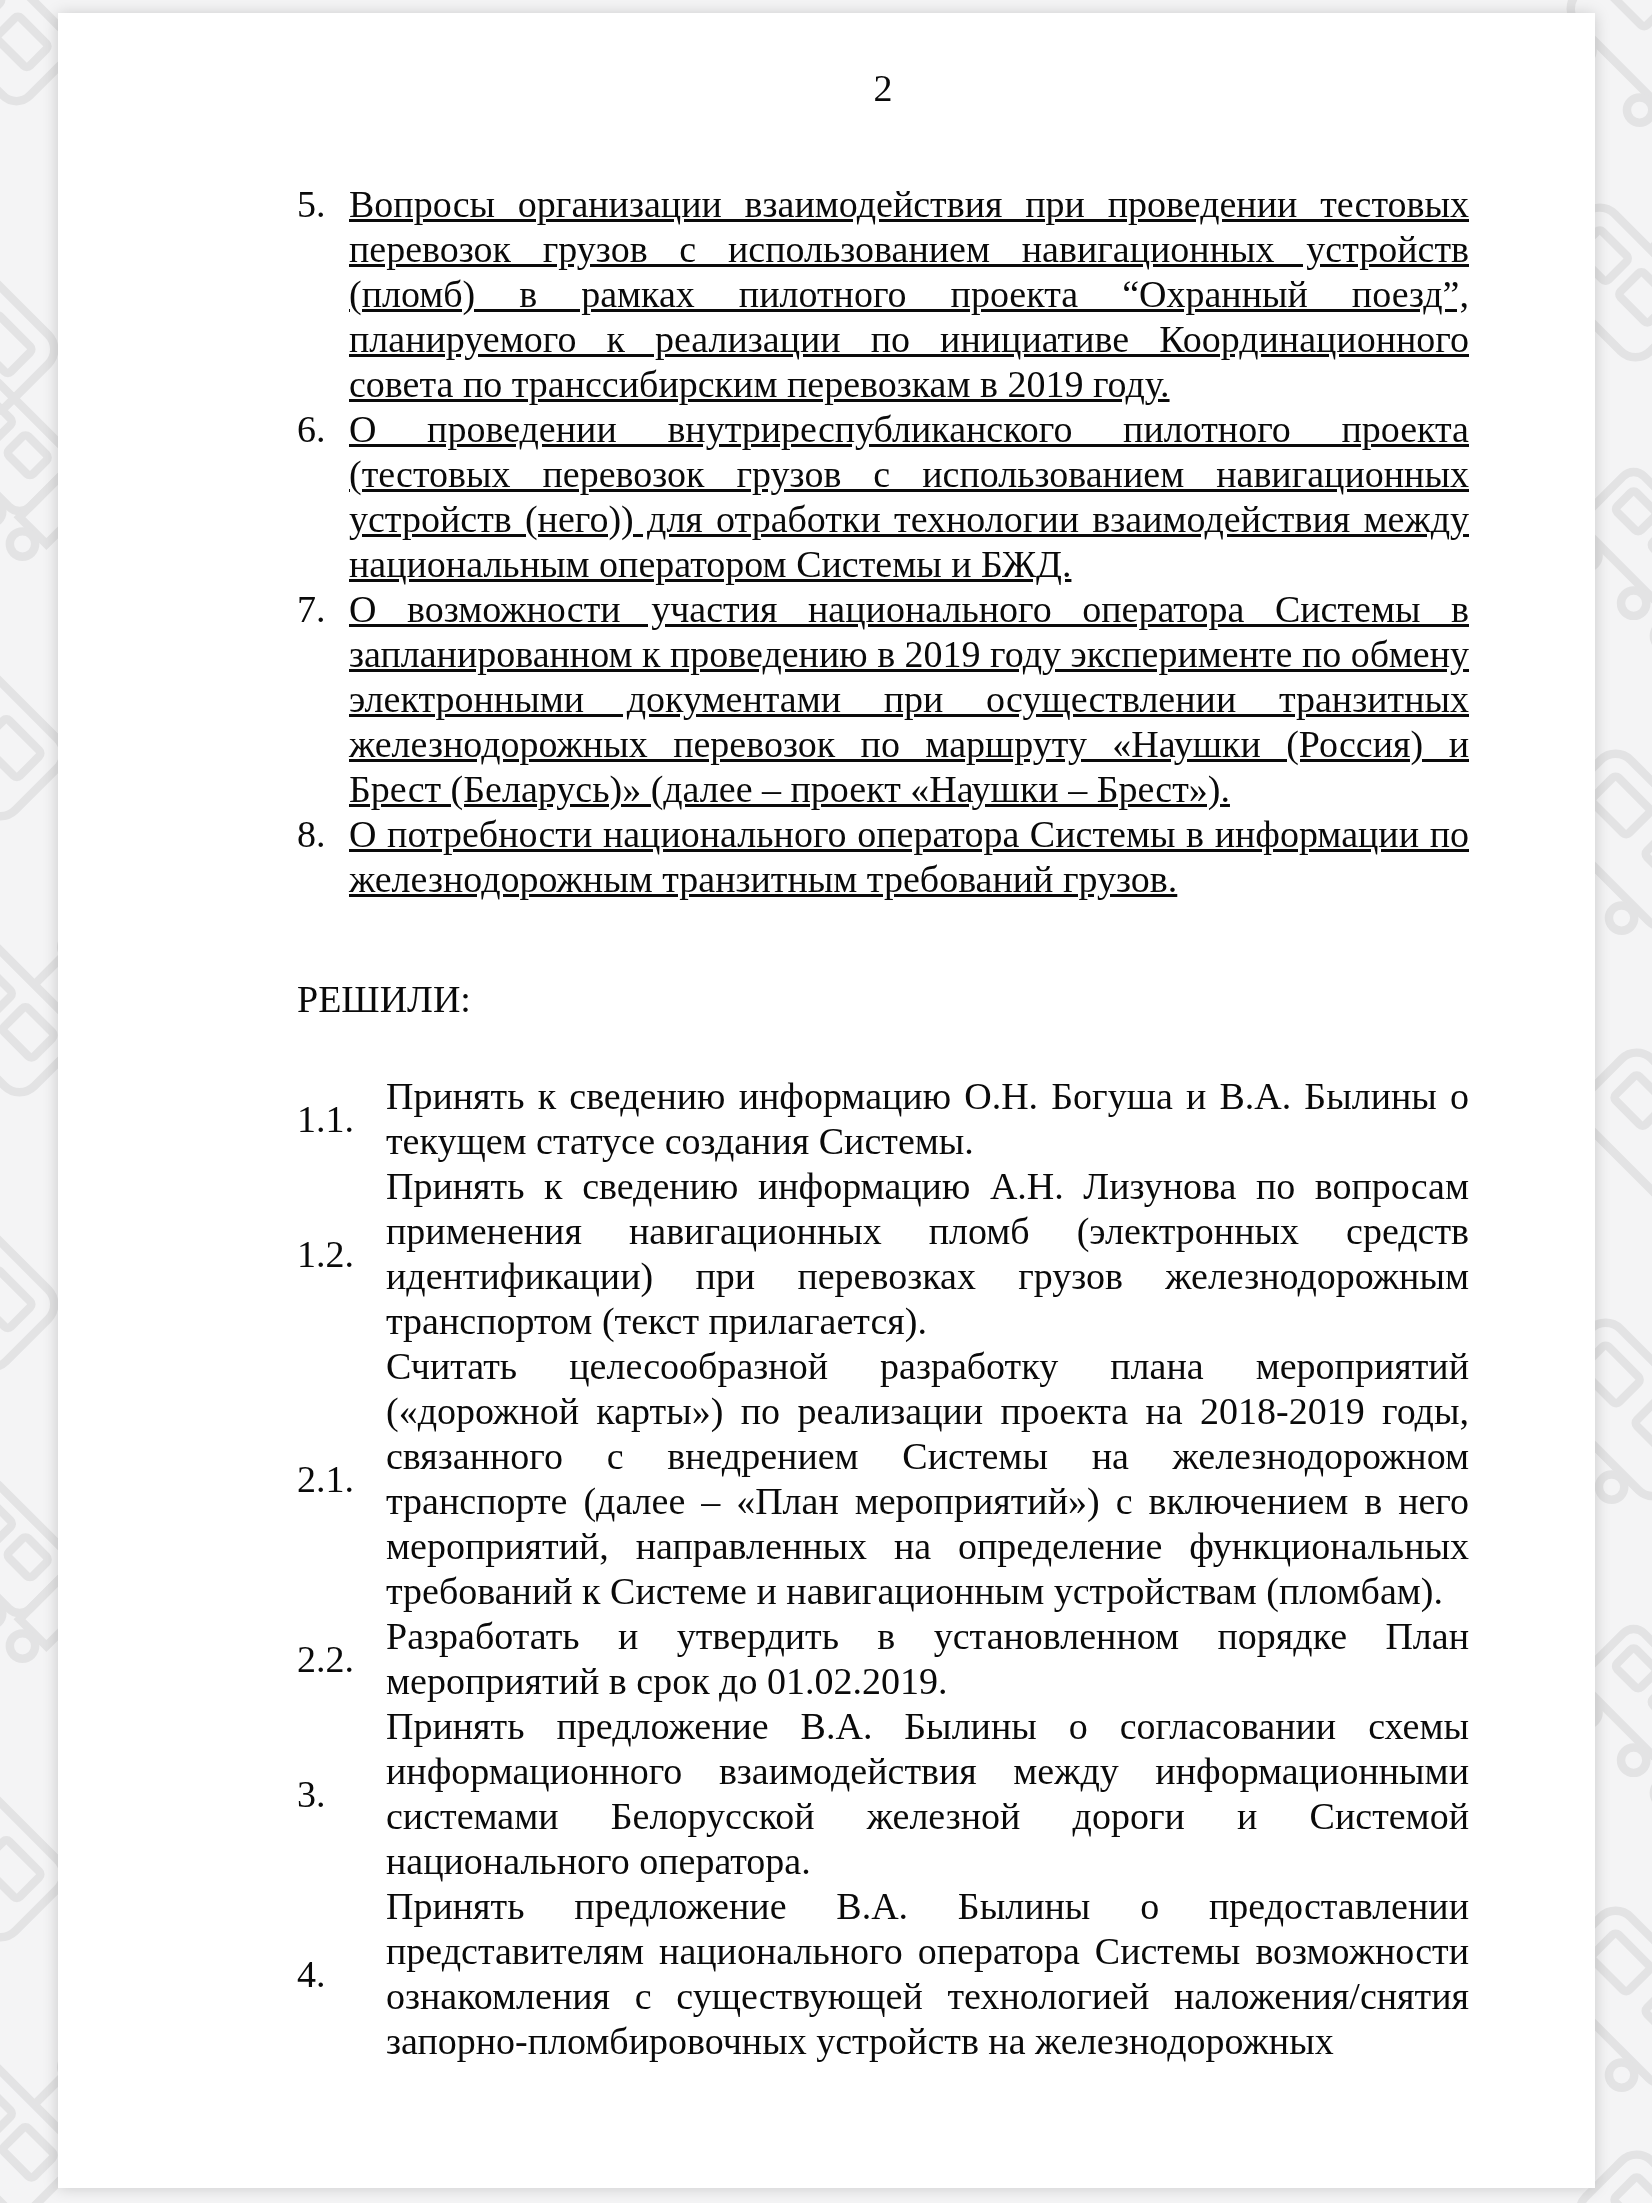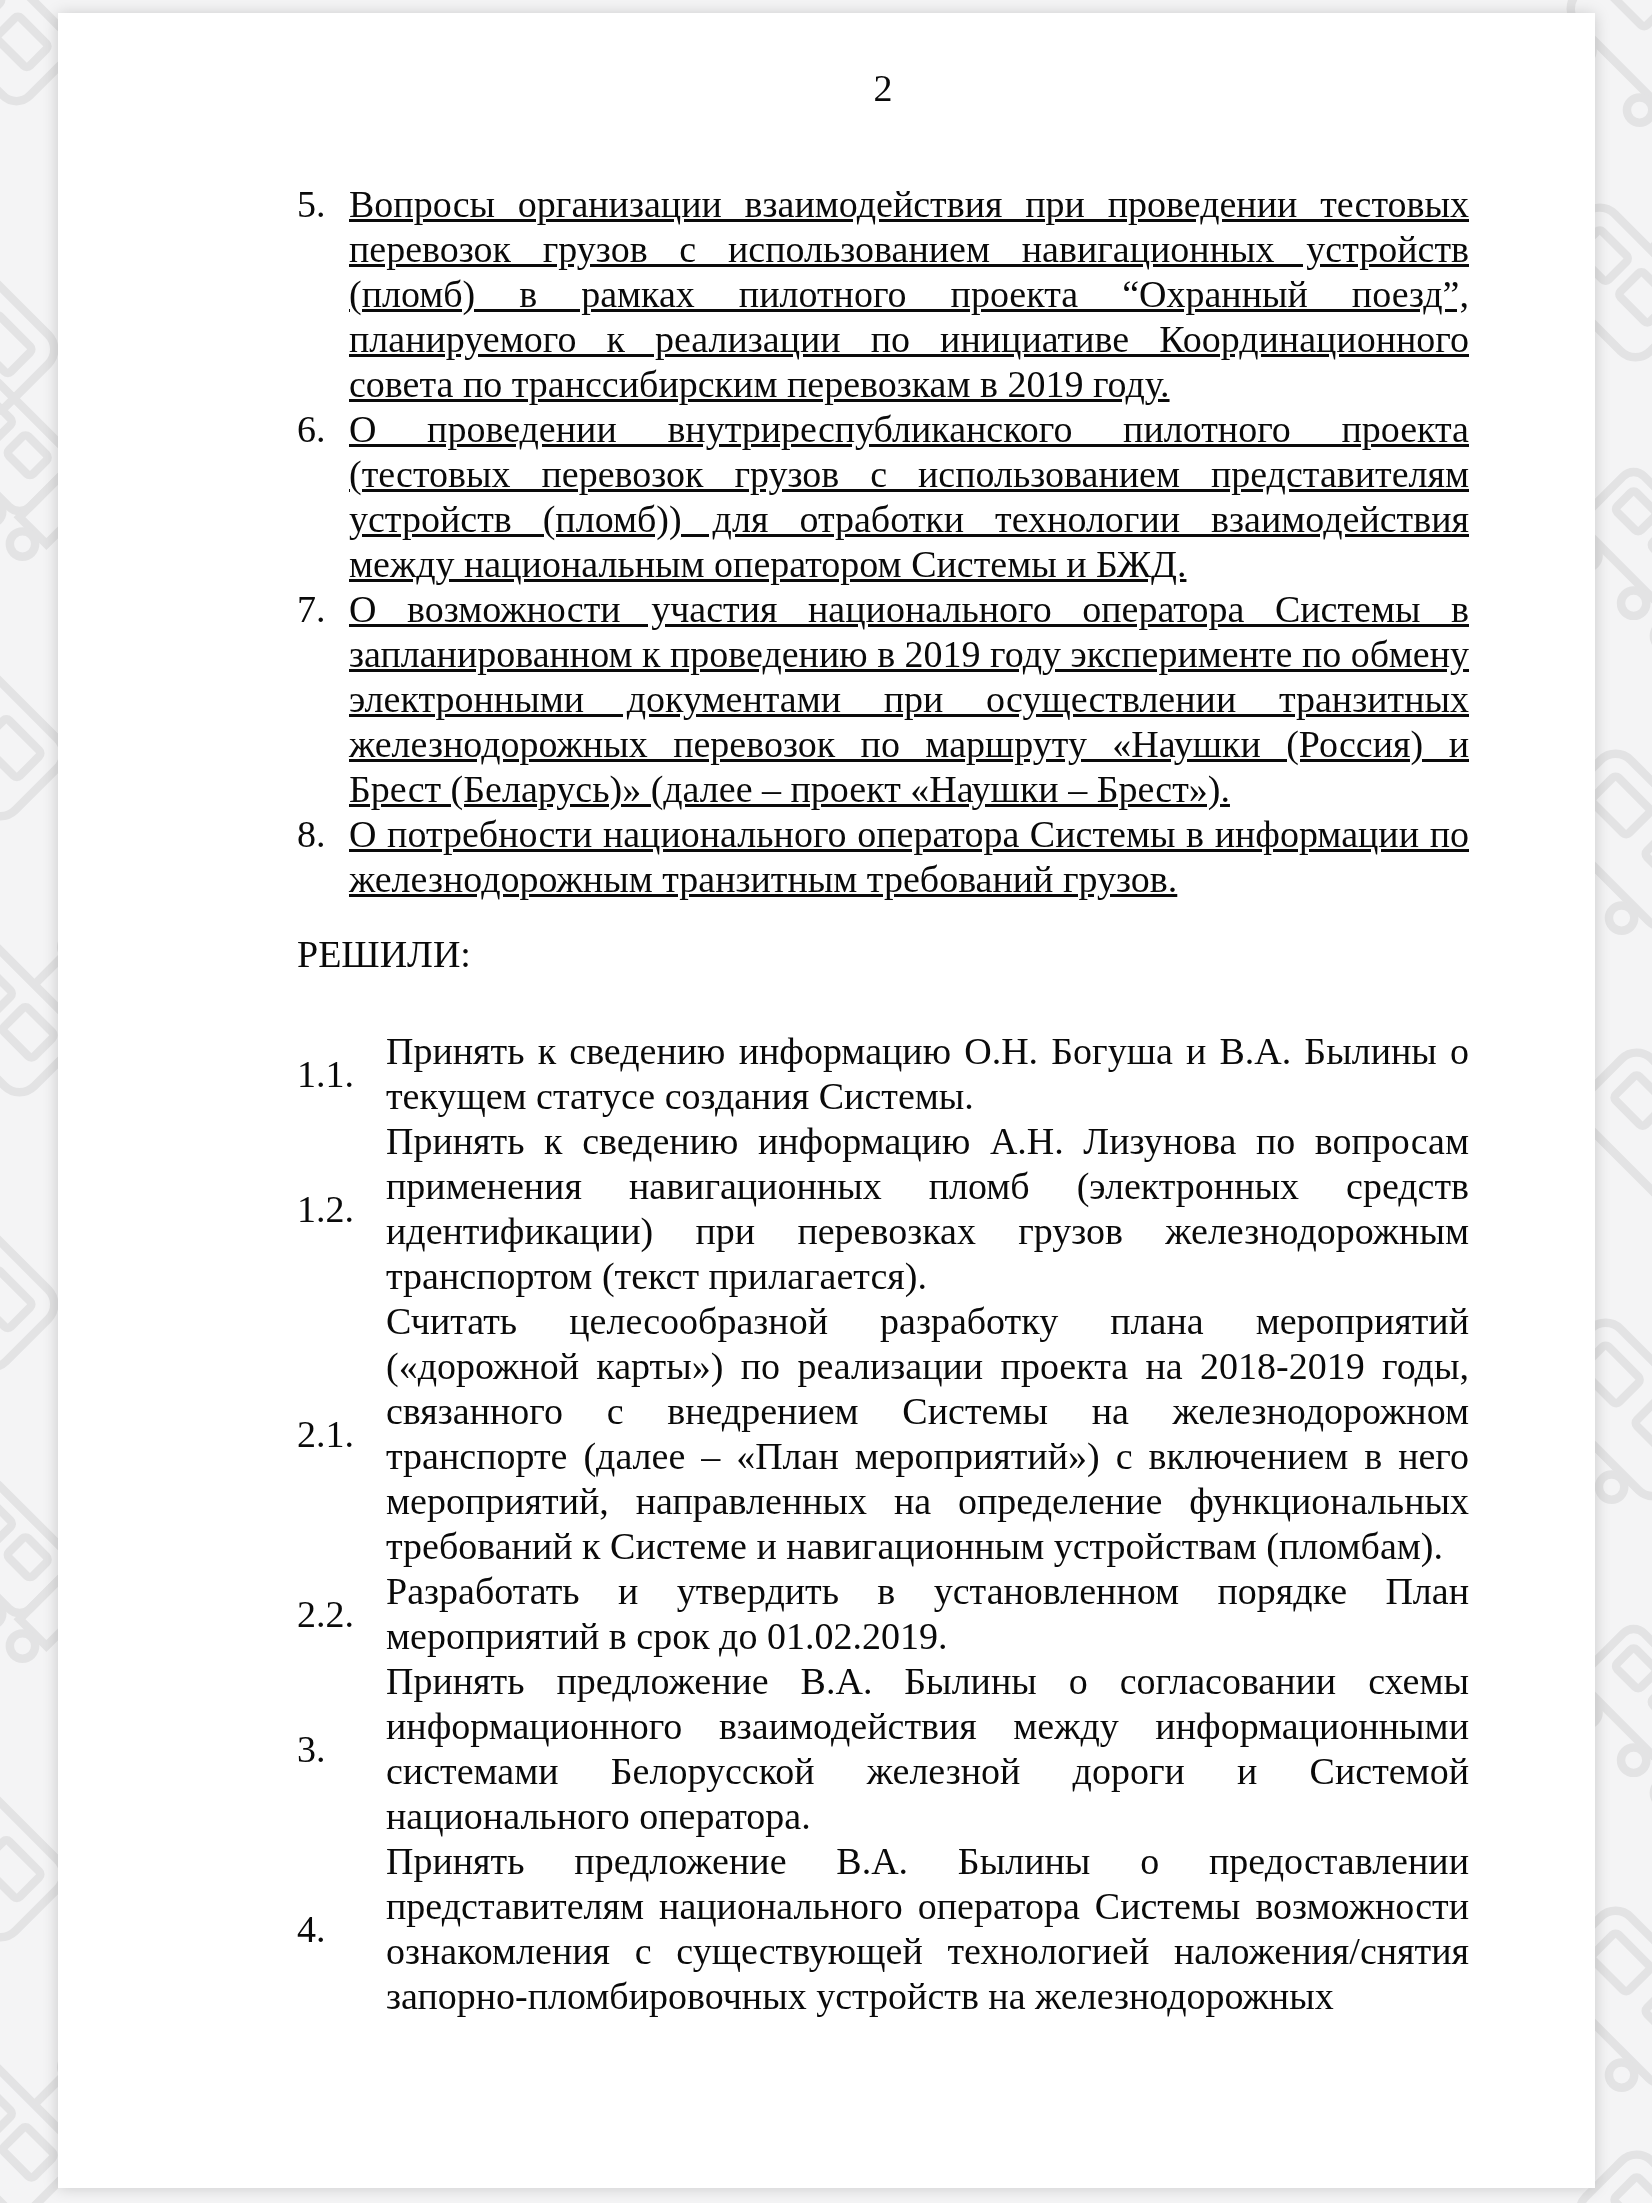--- a/index.html
+++ b/index.html
@@ -68,21 +68,21 @@
   }
   .agenda-text {
     flex: 1 1 auto;
     text-align: justify;
     text-align-last: left;
     text-decoration: underline;
   }
 
   
   .decided-heading {
-    margin: 30px 0 52px 0;
+    margin: 75px 0 52px 0;
   }
 
   
   .decisions-list { margin: 0; }
   .decision-item { display: flex; align-items: center; }
   .decision-num {
     flex: 0 0 89px;
     text-align: left;
   }
   .decision-text {
@@ -240,21 +240,21 @@
 
     <div class="page-number">2</div>
 
     <div class="agenda-list">
       <div class="agenda-item">
         <div class="agenda-num">5.</div>
         <div class="agenda-text">Вопросы организации взаимодействия при проведении тестовых перевозок грузов с использованием навигационных устройств (пломб) в рамках пилотного проекта “Охранный поезд”, планируемого к реализации по инициативе Координационного совета по транссибирским перевозкам в 2019 году.</div>
       </div>
       <div class="agenda-item">
         <div class="agenda-num">6.</div>
-        <div class="agenda-text">О проведении внутриреспубликанского пилотного проекта (тестовых перевозок грузов с использованием представителям устройств (пломб)) для отработки технологии взаимодействия между национальным оператором Системы и БЖД.</div>
+        <div class="agenda-text">О проведении внутриреспубликанского пилотного проекта (тестовых перевозок грузов с использованием навигационных устройств (него)) для отработки технологии взаимодействия между национальным оператором Системы и БЖД.</div>
       </div>
       <div class="agenda-item">
         <div class="agenda-num">7.</div>
         <div class="agenda-text">О возможности участия национального оператора Системы в запланированном к проведению в 2019 году эксперименте по обмену электронными документами при осуществлении транзитных железнодорожных перевозок по маршруту «Наушки (Россия) и Брест (Беларусь)» (далее – проект «Наушки – Брест»).</div>
       </div>
       <div class="agenda-item">
         <div class="agenda-num">8.</div>
         <div class="agenda-text">О потребности национального оператора Системы в информации по железнодорожным транзитным требований грузов.</div>
       </div>
     </div>

